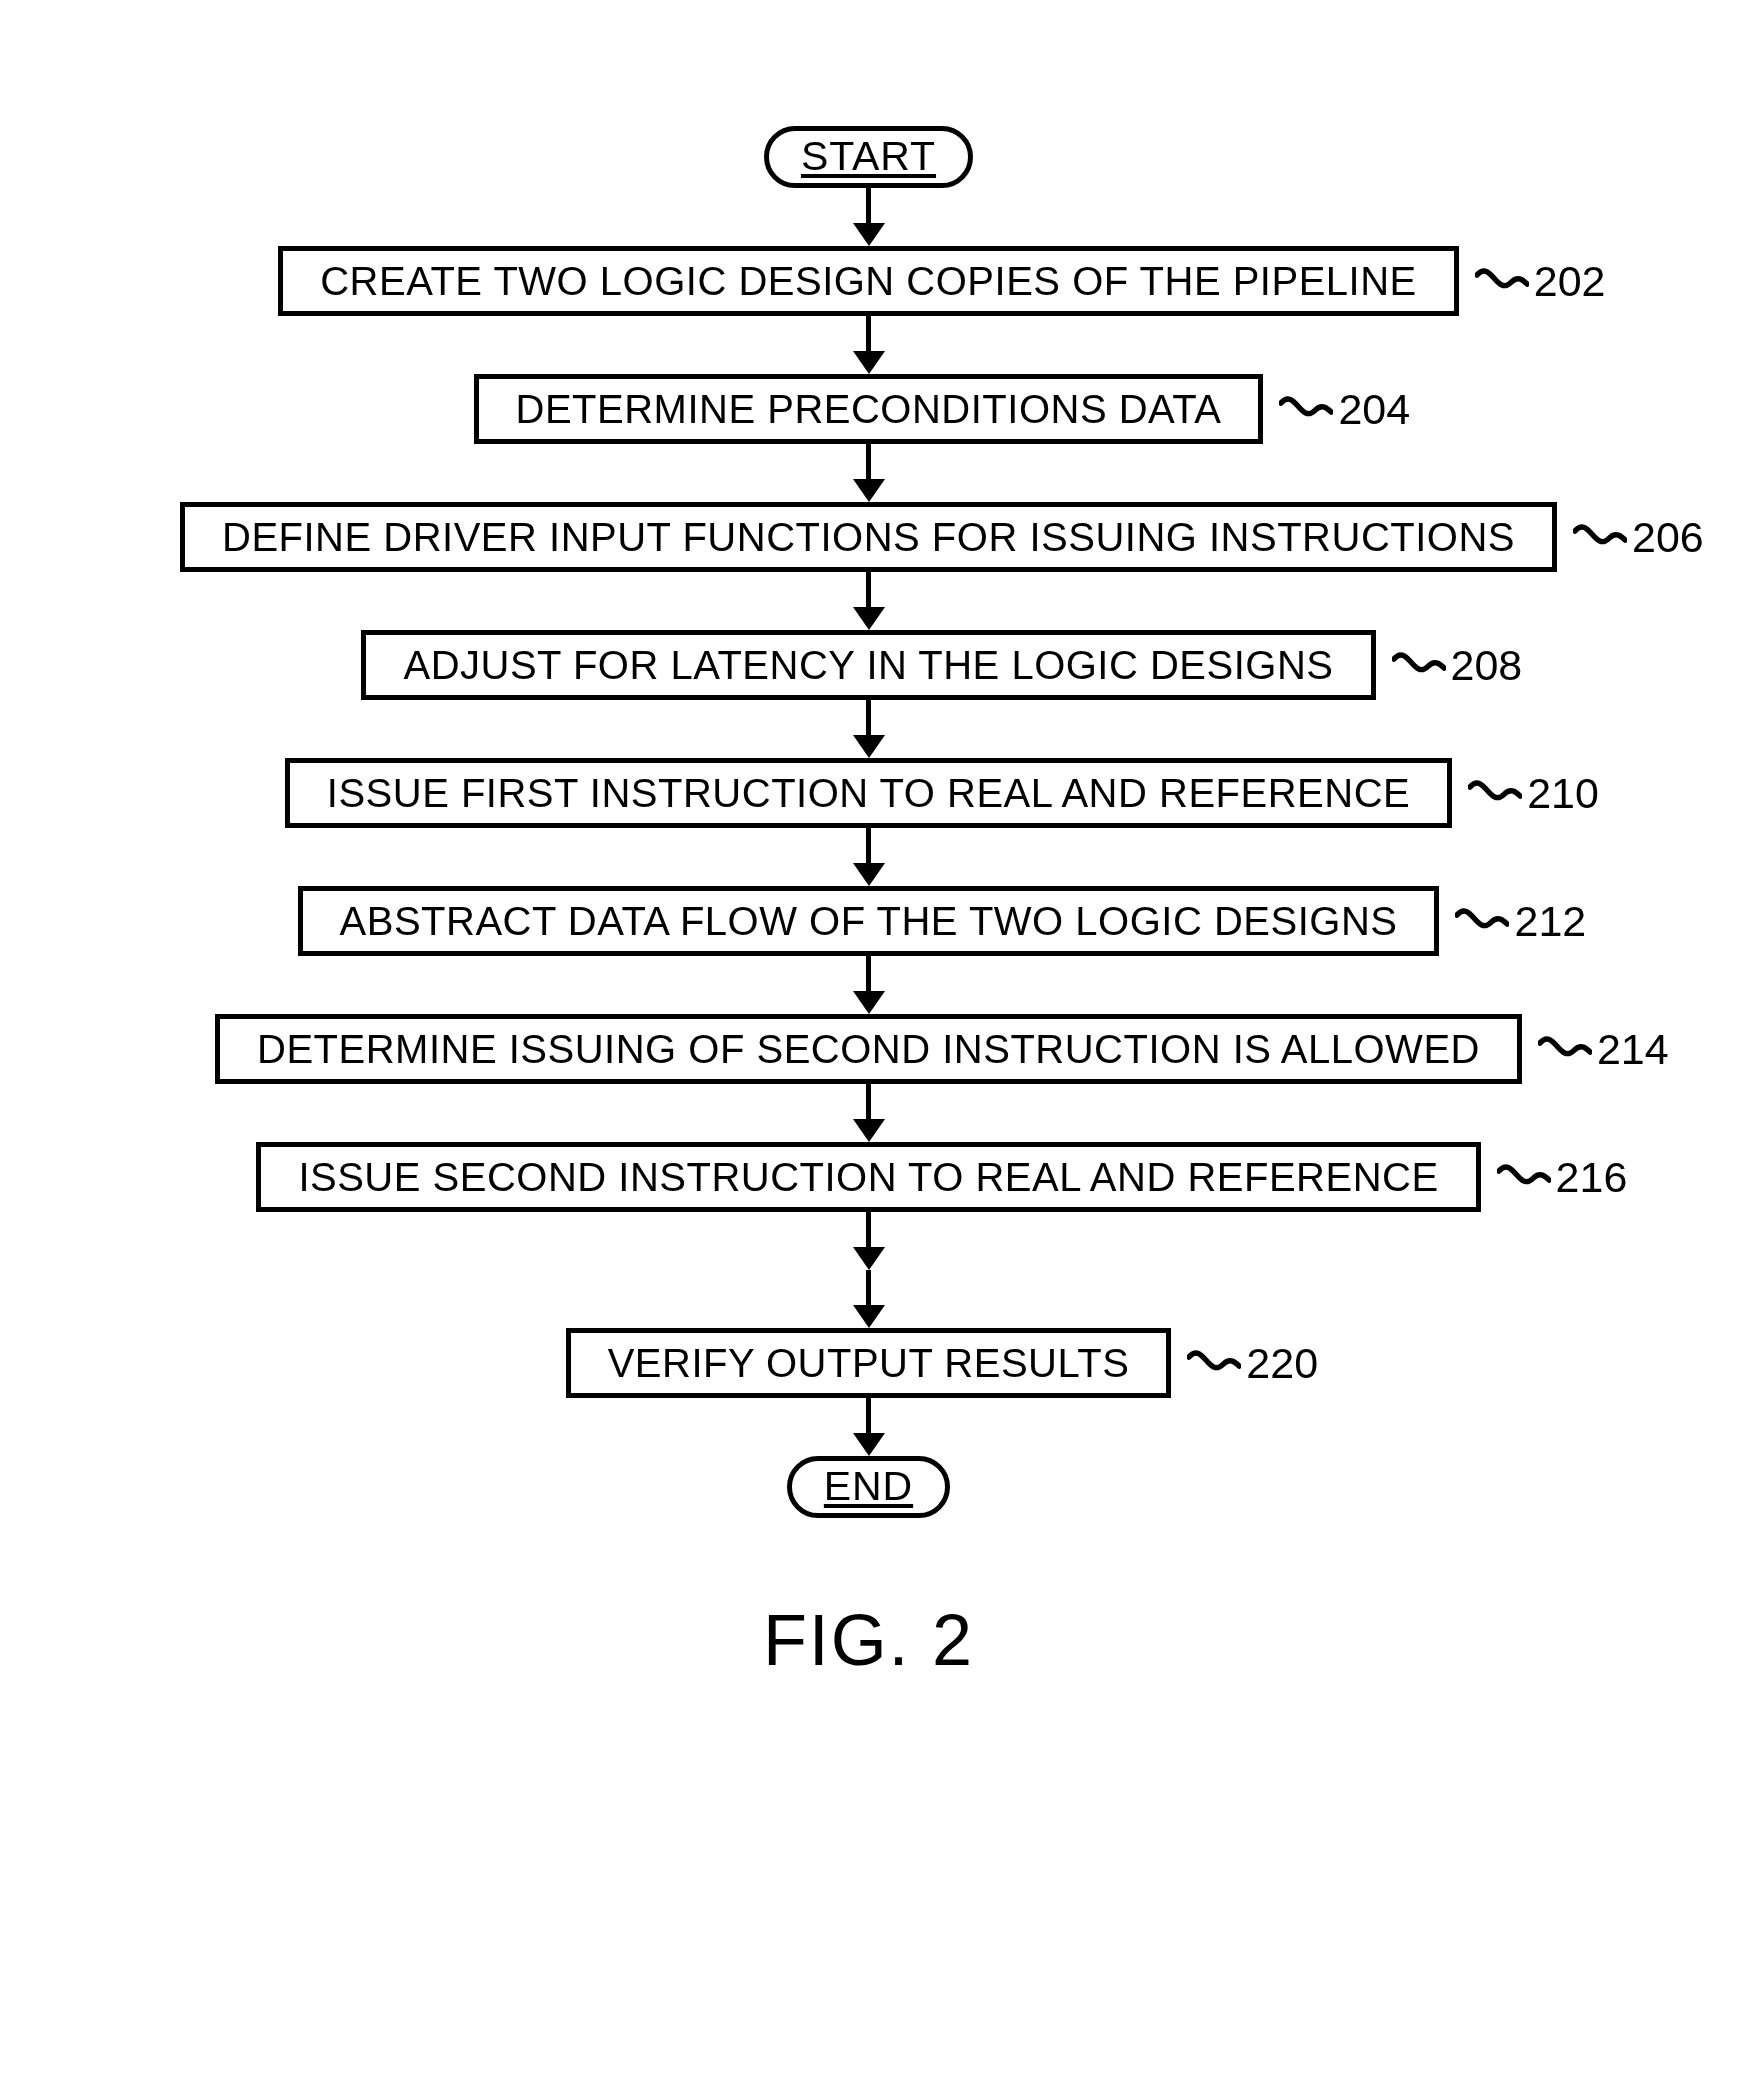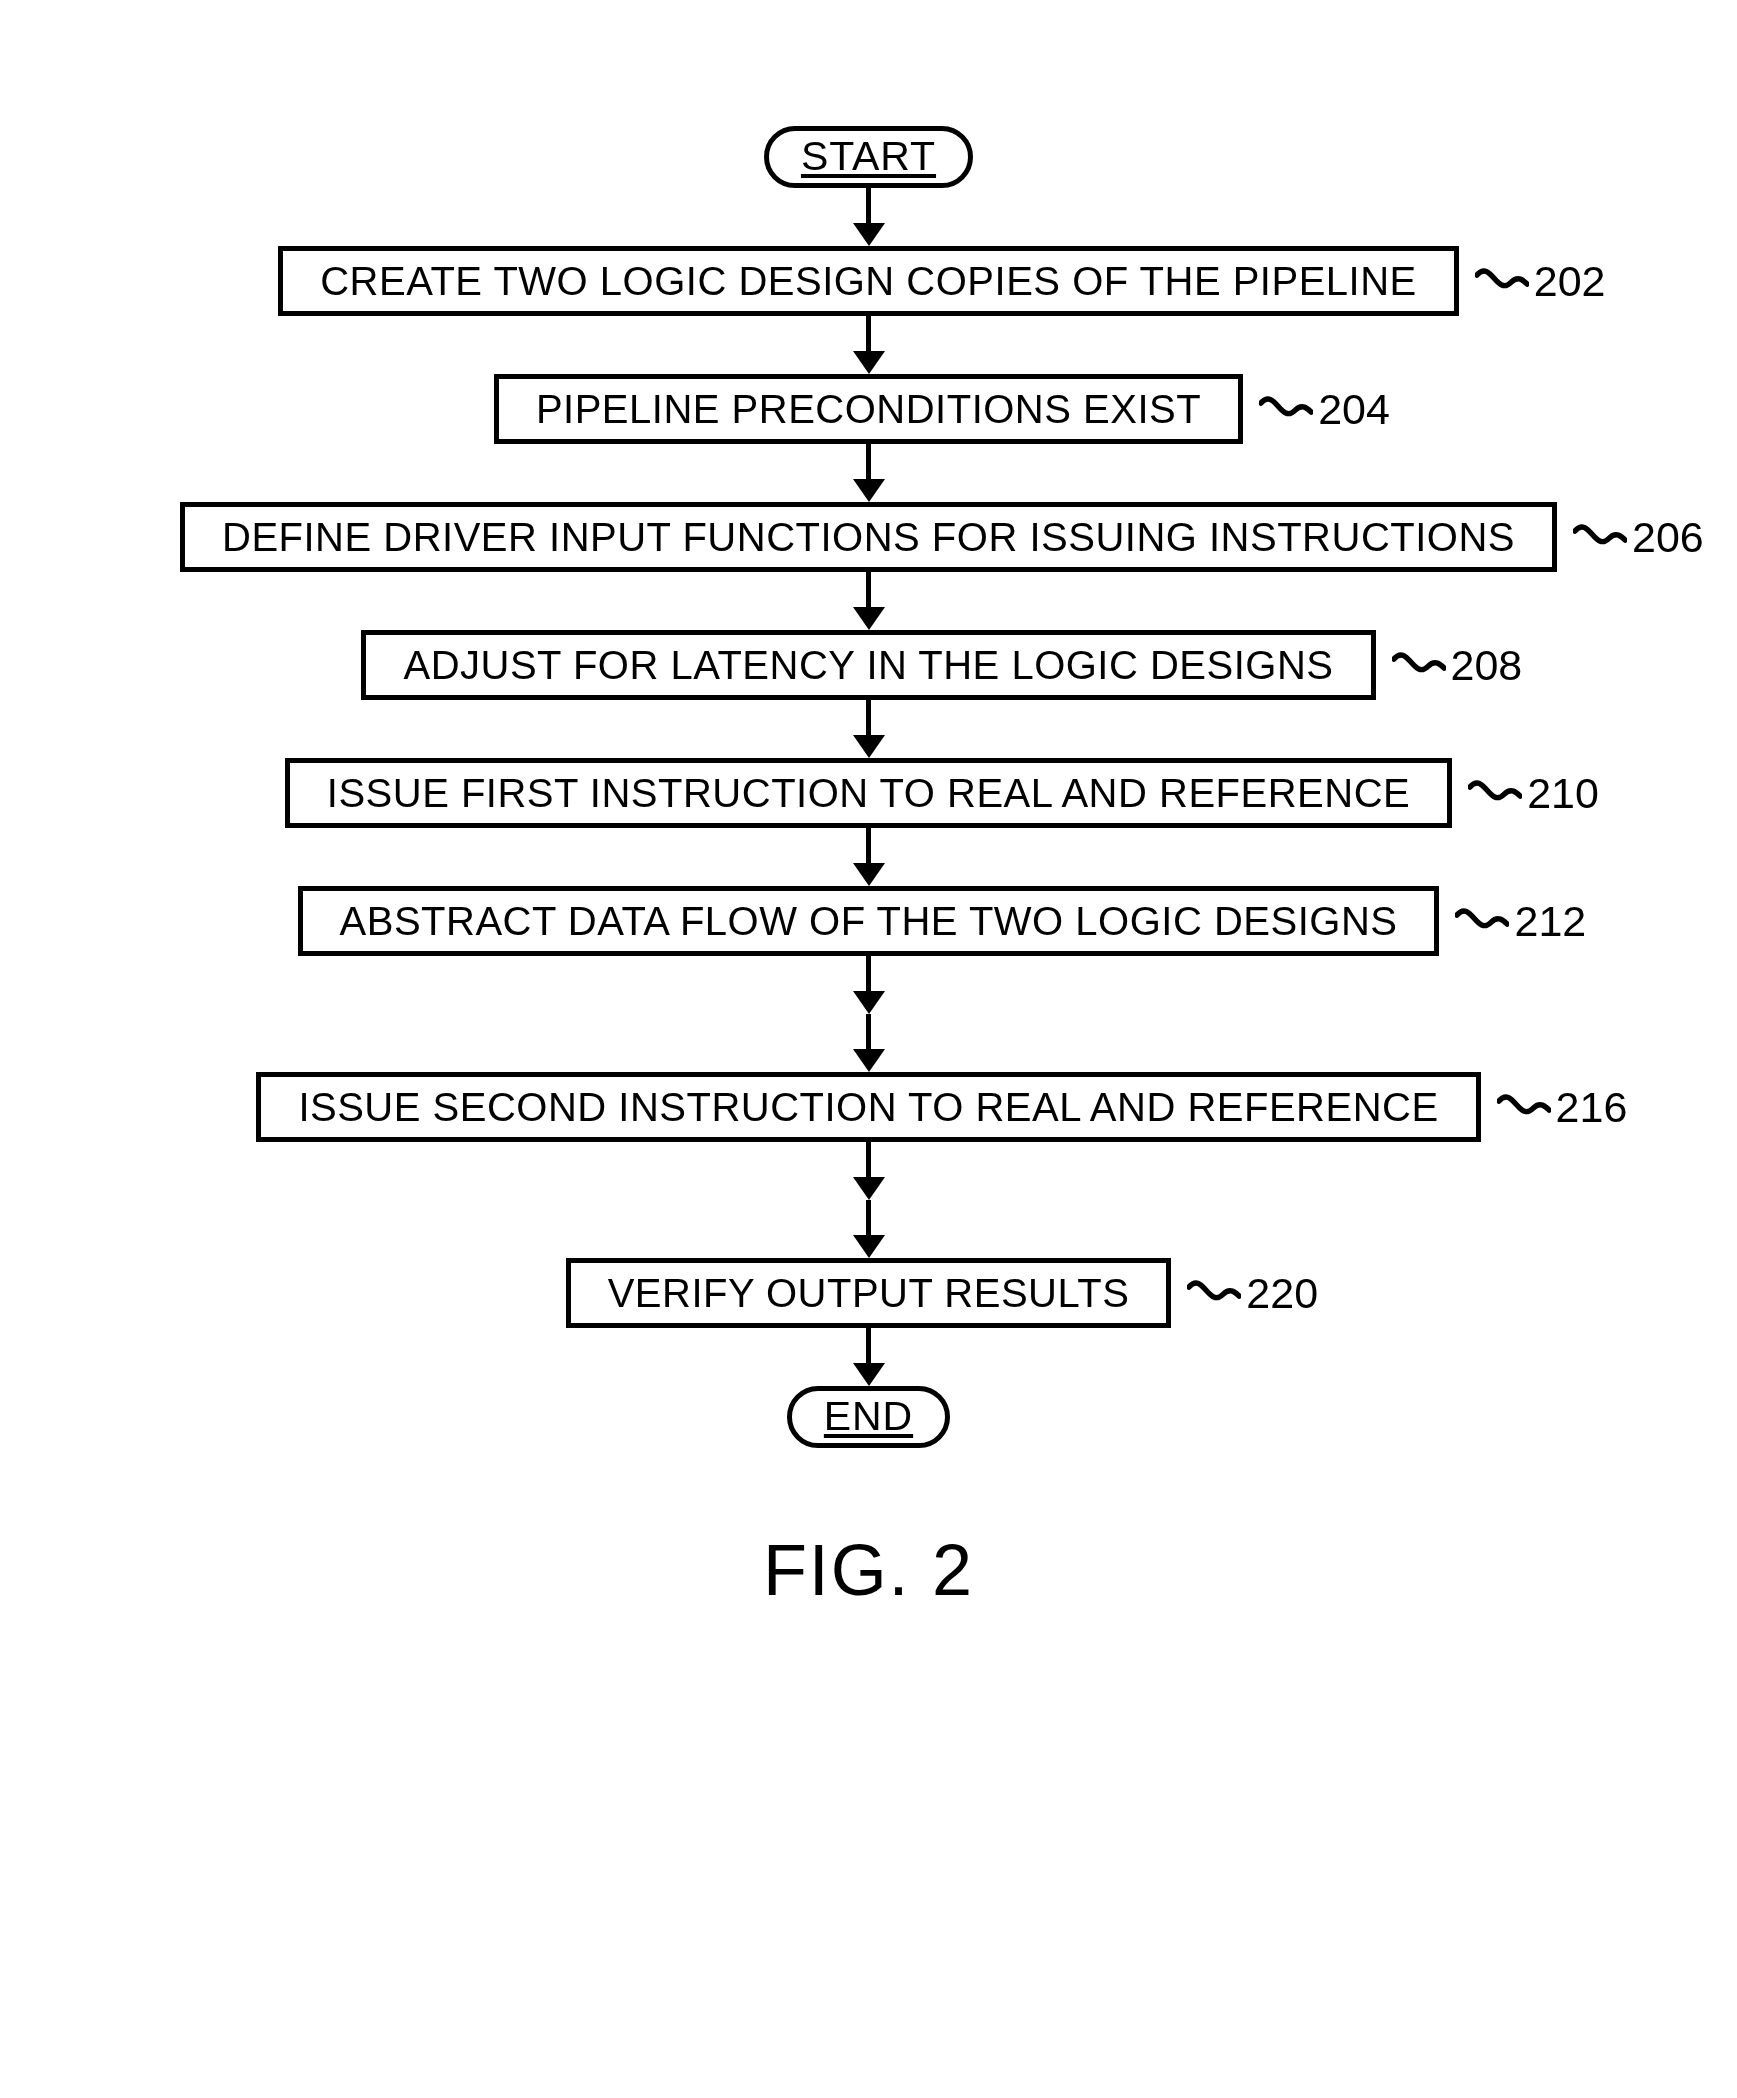--- a/index.html
+++ b/index.html
@@ -124,21 +124,21 @@
             <path d="M2 14 C 18 -4, 24 38, 40 22 C 48 14, 54 20, 58 24" stroke="#000" stroke-width="6" fill="none" stroke-linecap="round"></path>
           </svg>
           <span>202</span>
         </div>
       </div>
       <div class="arrow">
         <div class="shaft"></div>
         <div class="head"></div>
       </div>
       <div class="step-wrap">
-        <div class="process">PIPELINE PRECONDITIONS EXIST</div>
+        <div class="process">DETERMINE PRECONDITIONS DATA</div>
         <div class="label">
           <svg width="54" height="36" viewBox="0 0 60 40">
             <path d="M2 14 C 18 -4, 24 38, 40 22 C 48 14, 54 20, 58 24" stroke="#000" stroke-width="6" fill="none" stroke-linecap="round"></path>
           </svg>
           <span>204</span>
         </div>
       </div>
       <div class="arrow">
         <div class="shaft"></div>
         <div class="head"></div>
@@ -187,20 +187,29 @@
         <div class="label">
           <svg width="54" height="36" viewBox="0 0 60 40">
             <path d="M2 14 C 18 -4, 24 38, 40 22 C 48 14, 54 20, 58 24" stroke="#000" stroke-width="6" fill="none" stroke-linecap="round"></path>
           </svg>
           <span>212</span>
         </div>
       </div>
       <div class="arrow">
         <div class="shaft"></div>
         <div class="head"></div>
+      </div>
+      <div class="step-wrap">
+        <div class="process">DETERMINE ISSUING OF SECOND INSTRUCTION IS ALLOWED</div>
+        <div class="label">
+          <svg width="54" height="36" viewBox="0 0 60 40">
+            <path d="M2 14 C 18 -4, 24 38, 40 22 C 48 14, 54 20, 58 24" stroke="#000" stroke-width="6" fill="none" stroke-linecap="round"></path>
+          </svg>
+          <span>214</span>
+        </div>
       </div>
       <div class="arrow">
         <div class="shaft"></div>
         <div class="head"></div>
       </div>
       <div class="step-wrap">
         <div class="process">ISSUE SECOND INSTRUCTION TO REAL AND REFERENCE</div>
         <div class="label">
           <svg width="54" height="36" viewBox="0 0 60 40">
             <path d="M2 14 C 18 -4, 24 38, 40 22 C 48 14, 54 20, 58 24" stroke="#000" stroke-width="6" fill="none" stroke-linecap="round"></path>

